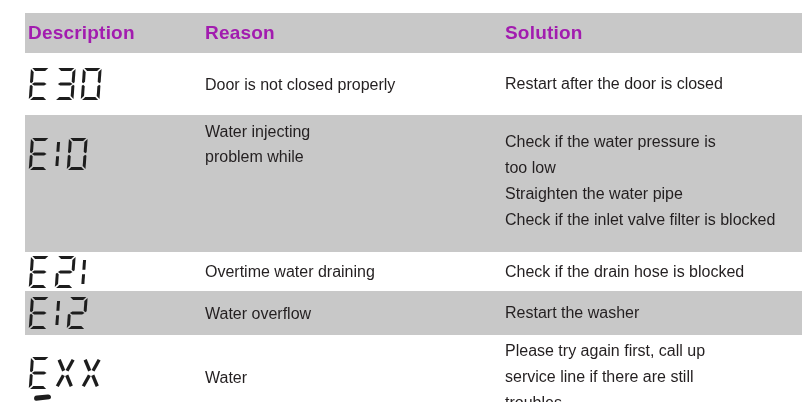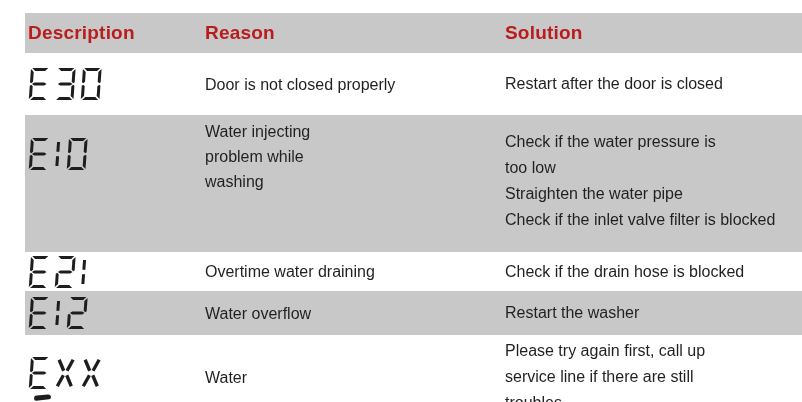--- a/index.html
+++ b/index.html
@@ -6,21 +6,21 @@
   body{
     width:802px;height:402px;overflow:hidden;background:#ffffff;
     font-family:"Liberation Sans",sans-serif;color:#231f20;
     -webkit-font-smoothing:antialiased;
   }
   .page{position:relative;width:802px;height:402px;overflow:hidden;}
   .err-table{position:absolute;left:25px;top:13px;width:777px;}
   .row{display:flex;align-items:center;}
   .row.gray{background:#c8c8c8;}
   .header-row{height:40px;background:#c8c8c8;align-items:center;}
-  .header-cell{font-weight:700;font-size:19px;letter-spacing:.2px;color:#b91c1c;}
+  .header-cell{font-weight:700;font-size:19px;letter-spacing:.2px;color:#a21caf;}
   .cell{box-sizing:border-box;}
   .col-code{width:175px;padding-left:3px;flex:none;}
   .col-reason{width:300px;padding-left:5px;flex:none;}
   .col-solution{width:302px;padding-left:5px;padding-right:1px;flex:none;}
   .body-text{font-size:16px;line-height:26px;color:#231f20;}
   .col-reason.body-text{line-height:25px;}
   .line{white-space:nowrap;}
   .line > span{display:inline-block;white-space:nowrap;transform-origin:left center;}
   
   .r0{height:62px;}
@@ -120,21 +120,20 @@
                 <polygon points="4,96 13,87 43,87 52,96"></polygon>
                 <polygon points="0,53 4,50 9,55 9,84 0,93"></polygon>
                 <polygon points="0,3 9,12 9,41 4,46 0,43"></polygon>
               </g>
             </svg>
           </div>
         </div>
       <div class="cell col-reason body-text fit-lines">
           <div class="line"><span>Water injecting</span></div>
           <div class="line"><span>problem while</span></div>
-          <div class="line"><span>washing</span></div>
         </div>
       <div class="cell col-solution body-text fit-lines">
           <div class="line"><span>Check if the water pressure is</span></div>
           <div class="line"><span>too low</span></div>
           <div class="line"><span>Straighten the water pipe</span></div>
           <div class="line"><span>Check if the inlet valve filter is blocked</span></div>
         </div>
     </div>
 
     <div class="row r2">

